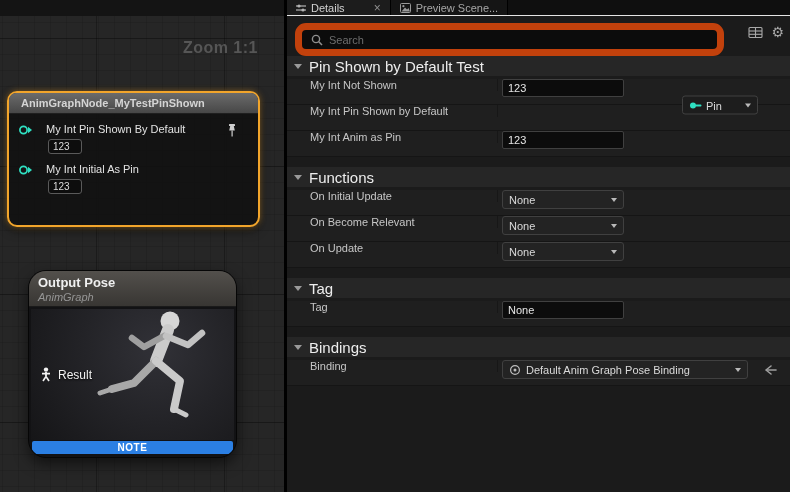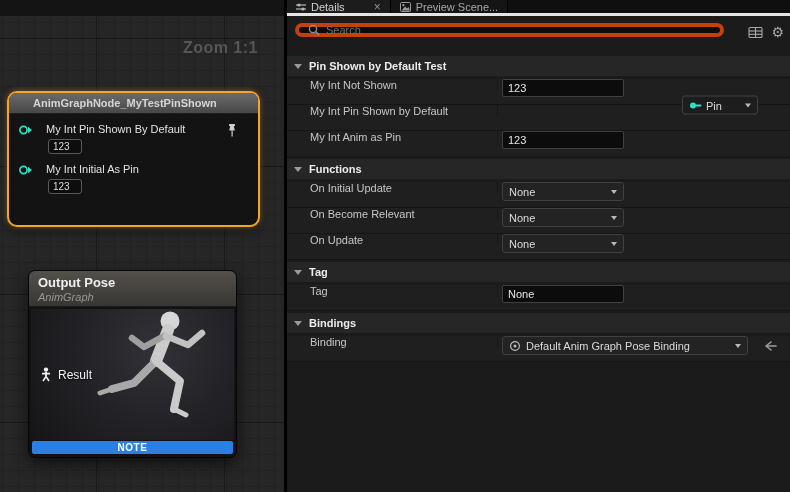--- a/index.html
+++ b/index.html
@@ -14,69 +14,69 @@
       linear-gradient(90deg,rgba(0,0,0,.30) 1px,transparent 1px),
       linear-gradient(rgba(0,0,0,.10) 1px,transparent 1px),
       linear-gradient(90deg,rgba(0,0,0,.10) 1px,transparent 1px);
     background-size:128px 128px,128px 128px,16px 16px,16px 16px;
     background-position:-32px 22px,-32px 22px,2px 6px,2px 6px;margin-top:16px;}
   .zoom{position:absolute;top:23px;right:26px;font-size:16px;font-weight:bold;color:#565656;letter-spacing:.5px}
 
   .test-node{position:absolute;left:7px;top:75px;width:253px;height:136px;
     border:2px solid #F2A52B;border-radius:10px;background:rgba(17,17,17,.92);
     box-shadow:0 0 6px rgba(242,165,43,.45),0 4px 10px rgba(0,0,0,.5);}
-  .tn-header{height:21px;display:flex;align-items:center;padding:0 24px;font-size:11px;font-weight:bold;
+  .tn-header{height:21px;display:flex;align-items:center;padding:0 12px;font-size:11px;font-weight:bold;
     color:#d4d4d4;background:linear-gradient(180deg,#6b6b6b,#474747);border-radius:7px 7px 0 0;
     border-bottom:1px solid #1f1f1f;white-space:nowrap;overflow:hidden}
   .pin-row{position:relative;margin:9px 10px 0 9px}
   .pin-ico{position:absolute;left:0;top:1px}
   .pin-label{margin-left:28px;font-size:11px;color:#e2e2e2;white-space:nowrap}
   .pin-value{margin:4px 0 0 30px;width:34px;height:15px;background:#0d0d0d;border:1px solid #5a5a5a;
     border-radius:3px;color:#dcdcdc;font-size:10px;display:flex;align-items:center;padding-left:4px}
   .tack{position:absolute;right:10px;top:0}
 
   .out-node{position:absolute;left:28px;top:254px;width:209px;height:188px;background:#121214;
-    border:1px solid #060606;border-radius:7px;box-shadow:0 6px 14px rgba(0,0,0,.55);overflow:hidden}
+    border:1px solid #060606;border-radius:18px;box-shadow:0 6px 14px rgba(0,0,0,.55);overflow:hidden}
   .on-header{padding:4px 9px 3px;background:linear-gradient(180deg,#53504c,#383633);border-bottom:1px solid #1a1a1a}
   .on-title{font-size:13px;font-weight:bold;color:#efefef}
   .on-sub{font-size:11px;font-style:italic;color:#969696;margin-top:1px}
   .on-preview{position:absolute;left:2px;right:2px;top:38px;bottom:17px;
     background:radial-gradient(circle at 62% 30%, #313137 0%, #232327 48%, #151517 100%)}
   .mannequin{position:absolute;right:2px;top:0}
   .on-result{position:absolute;left:11px;top:96px;display:flex;align-items:center;gap:6px;z-index:2;
     text-shadow:0 1px 2px #000}
   .on-result span{font-size:12px;color:#f2f2f2}
   .on-note{position:absolute;left:3px;right:3px;bottom:3px;height:13px;background:#2b7fe3;border-radius:2px;
     display:flex;align-items:center;justify-content:center;font-size:10px;font-weight:bold;color:#fff;letter-spacing:.6px}
 
   .frag-a{position:absolute;left:8px;top:486px;width:93px;height:6px;background:#0d0d0d;border-radius:3px 3px 0 0}
   .frag-b{position:absolute;left:112px;top:485px;width:119px;height:7px;background:#3a3a3a;border-radius:3px 3px 0 0}
 
   .divider{position:absolute;left:284px;top:0;width:3px;height:492px;background:#000}
 
   
   .details{position:absolute;left:287px;top:0;width:503px;height:492px;background:#1b1b1b}
   .tabbar{position:absolute;left:0;top:0;right:0;height:16px;background:#0f0f0f;display:flex;
-    align-items:stretch;border-bottom:3px solid #e5e5e5}
+    align-items:stretch;border-bottom:1px solid #e5e5e5}
   .tab{display:flex;align-items:center;gap:5px;padding:0 9px;font-size:11px;color:#d2d2d2;
     background:#1c1c1c;border-right:1px solid #000;white-space:nowrap}
   .tab.inactive{background:#151515;color:#a6a6a6}
   .tab .close{color:#8f8f8f;font-size:12px;margin-left:24px;line-height:1}
 
-  .searchrow{position:absolute;top:23px;left:8px;right:66px;height:14px;background:#0c0c0c;
-    border:4px solid #c2410c;border-radius:11px;display:flex;align-items:center;padding:0 9px;gap:6px}
+  .searchrow{position:absolute;top:23px;left:8px;right:66px;height:33px;background:#0c0c0c;
+    border:7px solid #c2410c;border-radius:11px;display:flex;align-items:center;padding:0 9px;gap:6px}
   .searchrow input{flex:1;background:transparent;border:none;outline:none;color:#ddd;font-size:11px}
   .searchrow input::placeholder{color:#6e6e6e}
   .toolicons{position:absolute;top:25px;right:6px;display:flex;gap:8px;align-items:center}
   .gear{font-size:14px;color:#a8a8a8;line-height:1}
 
   .sections{position:absolute;top:56px;left:0;right:0}
-  .section + .section{margin-top:2px}
+  .section + .section{margin-top:10px}
   .cat{height:20px;background:#262626;display:flex;align-items:center;gap:7px;padding-left:7px;margin-bottom:3px}
-  .cat-title{font-size:11px;font-weight:bold;color:#ededed}
+  .cat-title{font-size:15px;font-weight:normal;color:#ededed}
   .tri{width:0;height:0;border-left:4px solid transparent;border-right:4px solid transparent;border-top:5px solid #9a9a9a}
   .row{position:relative;height:26px;background:#1f1f1f;border-bottom:1px solid #151515;display:flex;align-items:flex-start}
   .rname{width:211px;padding-left:23px;font-size:11px;color:#c6c6c6;display:flex;align-items:center;
     border-right:1px solid #171717}
   .rval{flex:1;display:flex;align-items:center;padding-left:4px;position:relative}
   .tbox{width:122px;height:18px;background:#0c0c0c;border:1px solid #404040;border-radius:2px;color:#e6e6e6;
     font-size:11px;padding:0 5px;outline:none;font-family:"Liberation Sans",sans-serif}
   .combo{height:19px;background:#232323;border:1px solid #404040;border-radius:3px;display:flex;
     align-items:center;padding:0 6px;color:#dadada;font-size:11px;gap:4px}
   .combo .cv{flex:1;overflow:hidden;white-space:nowrap;text-overflow:ellipsis}

